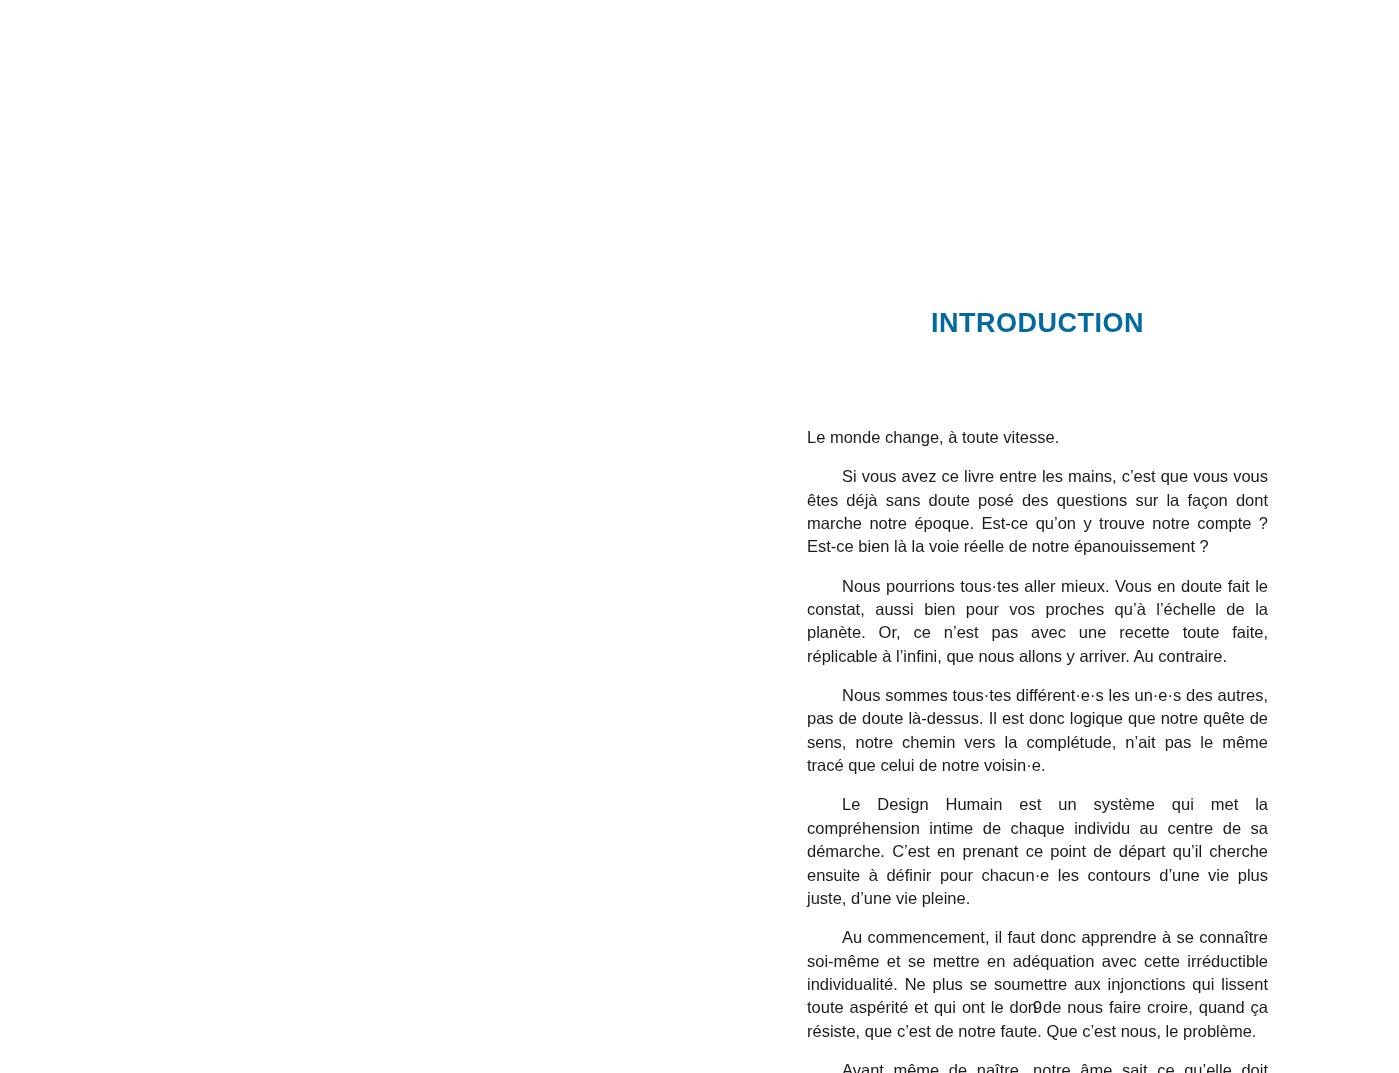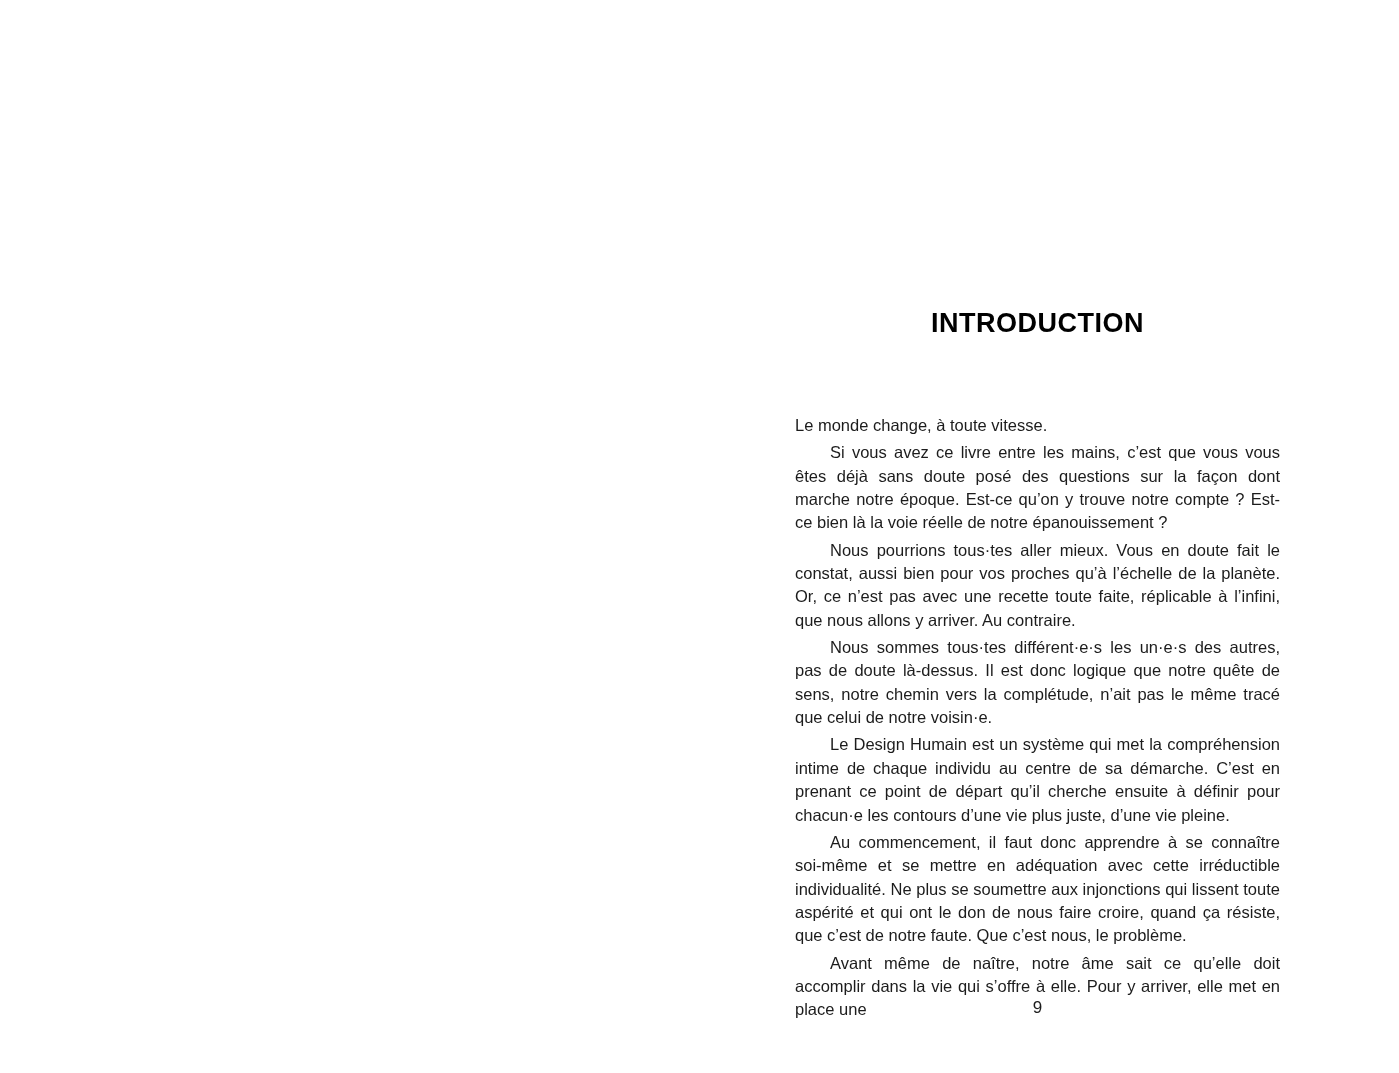--- a/index.html
+++ b/index.html
@@ -40,34 +40,34 @@
     position: absolute;
     top: 306px;
     left: 0;
     width: 100%;
     margin: 0;
     text-align: center;
     font-size: 27px;
     font-weight: bold;
     letter-spacing: 0.5px;
     line-height: 34px;
-    color: #000000;
+    color: #0369a1;
   }
   .body-text {
     position: absolute;
     top: 410px;
     left: 0;
     width: 493px;
     font-size: 16.5px;
     line-height: 23.35px;
     text-align: justify;
     color: #1c1c1c;
   }
   .body-text p {
-    margin: 4px;
+    margin: 16px;
     padding: 0;
   }
   .body-text p.indent {
     text-indent: 35px;
   }
   .folio {
     position: absolute;
     top: 997px;
     left: 0;
     width: 100%;

